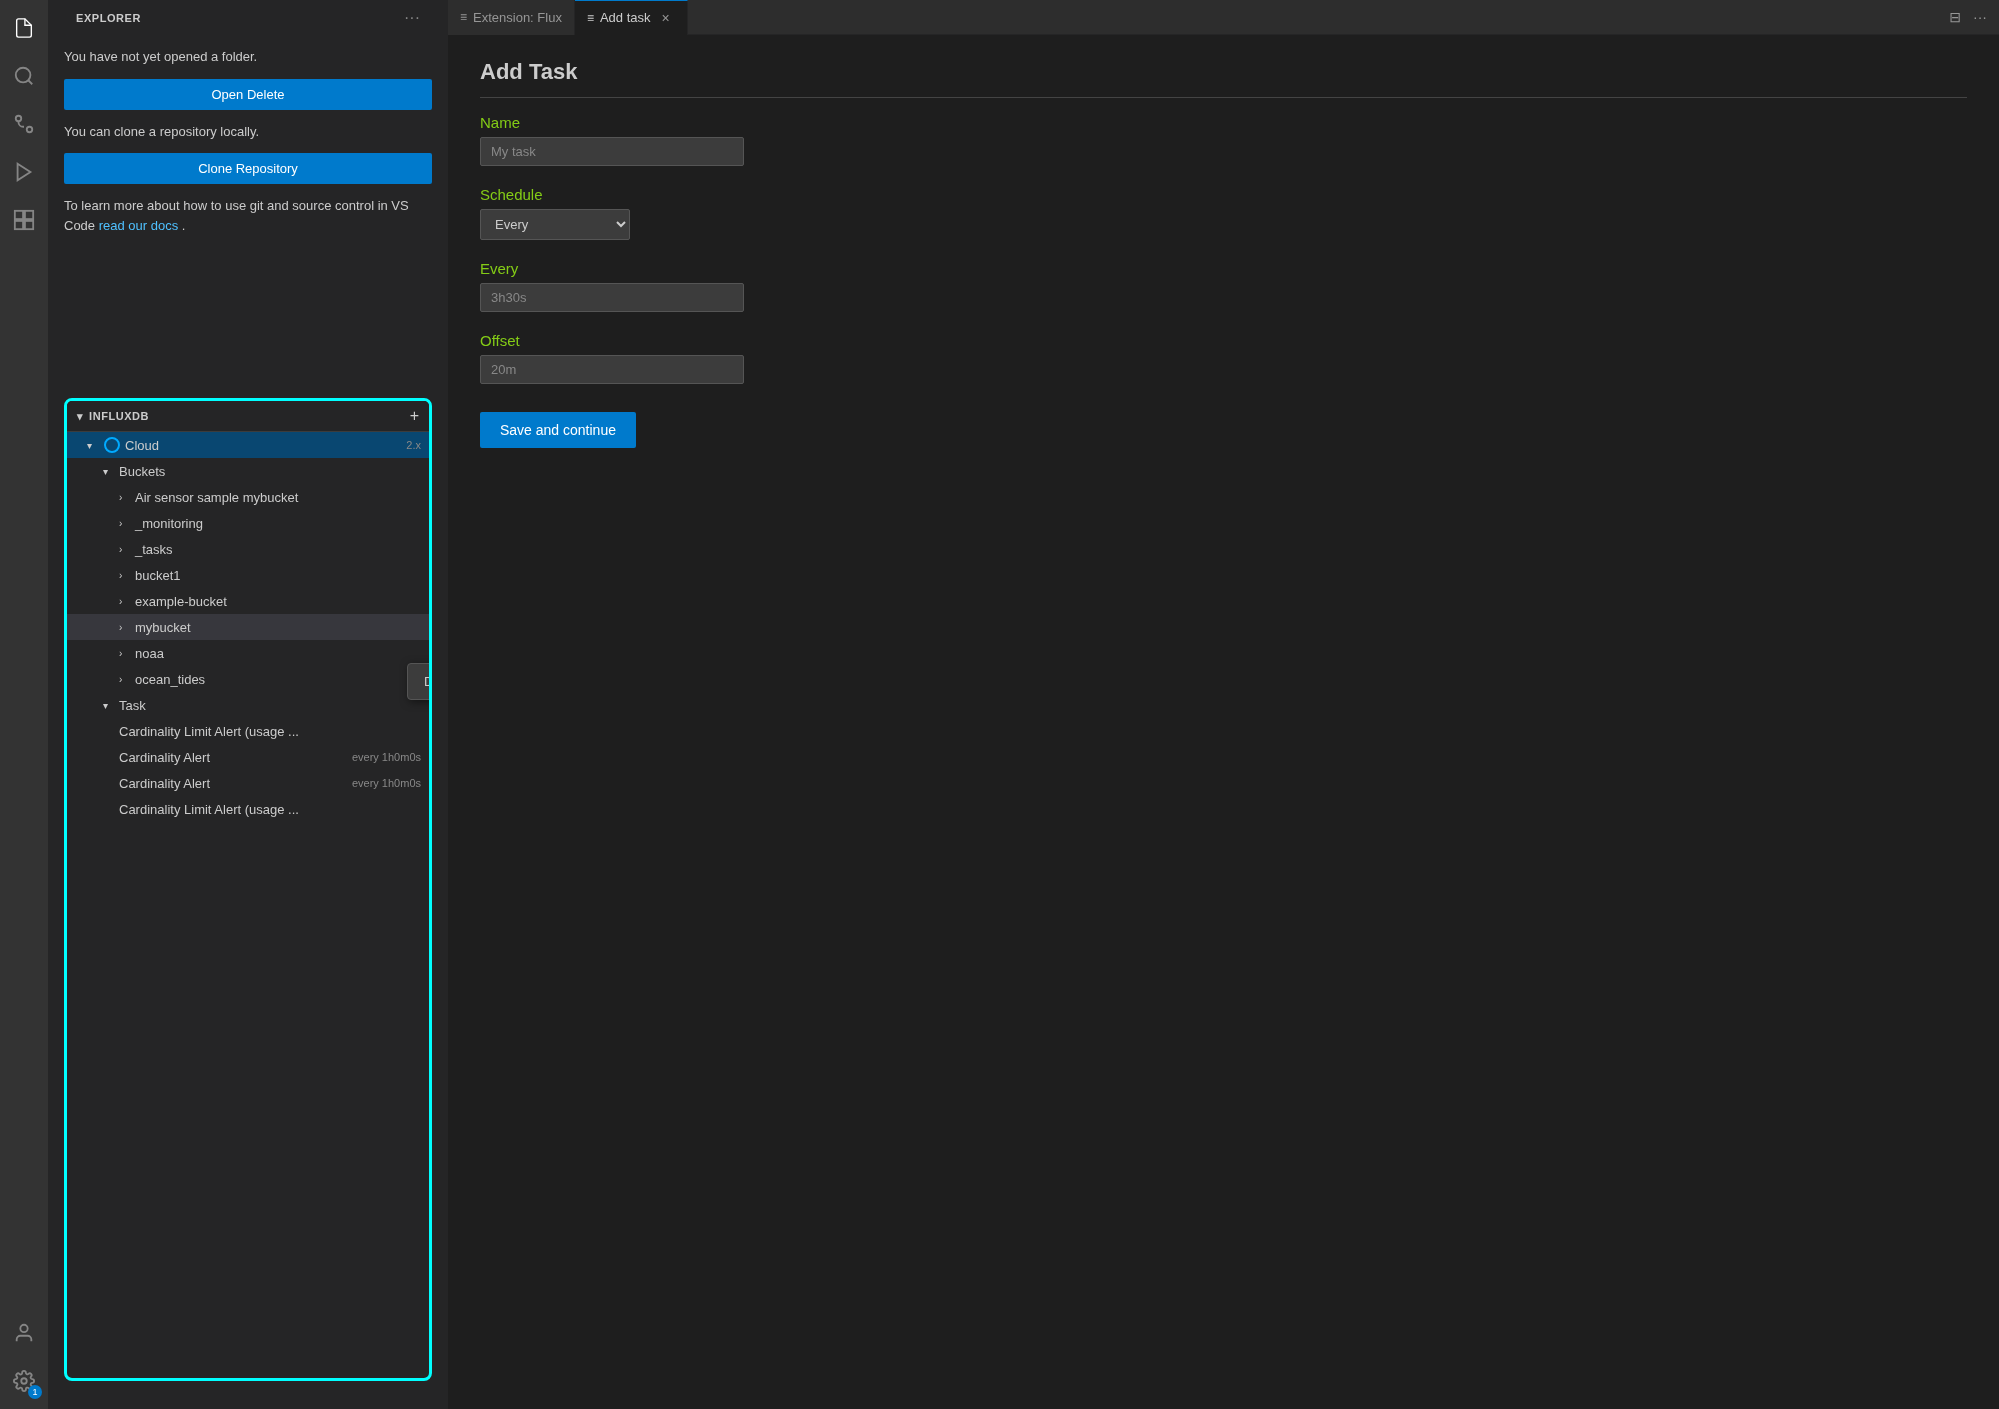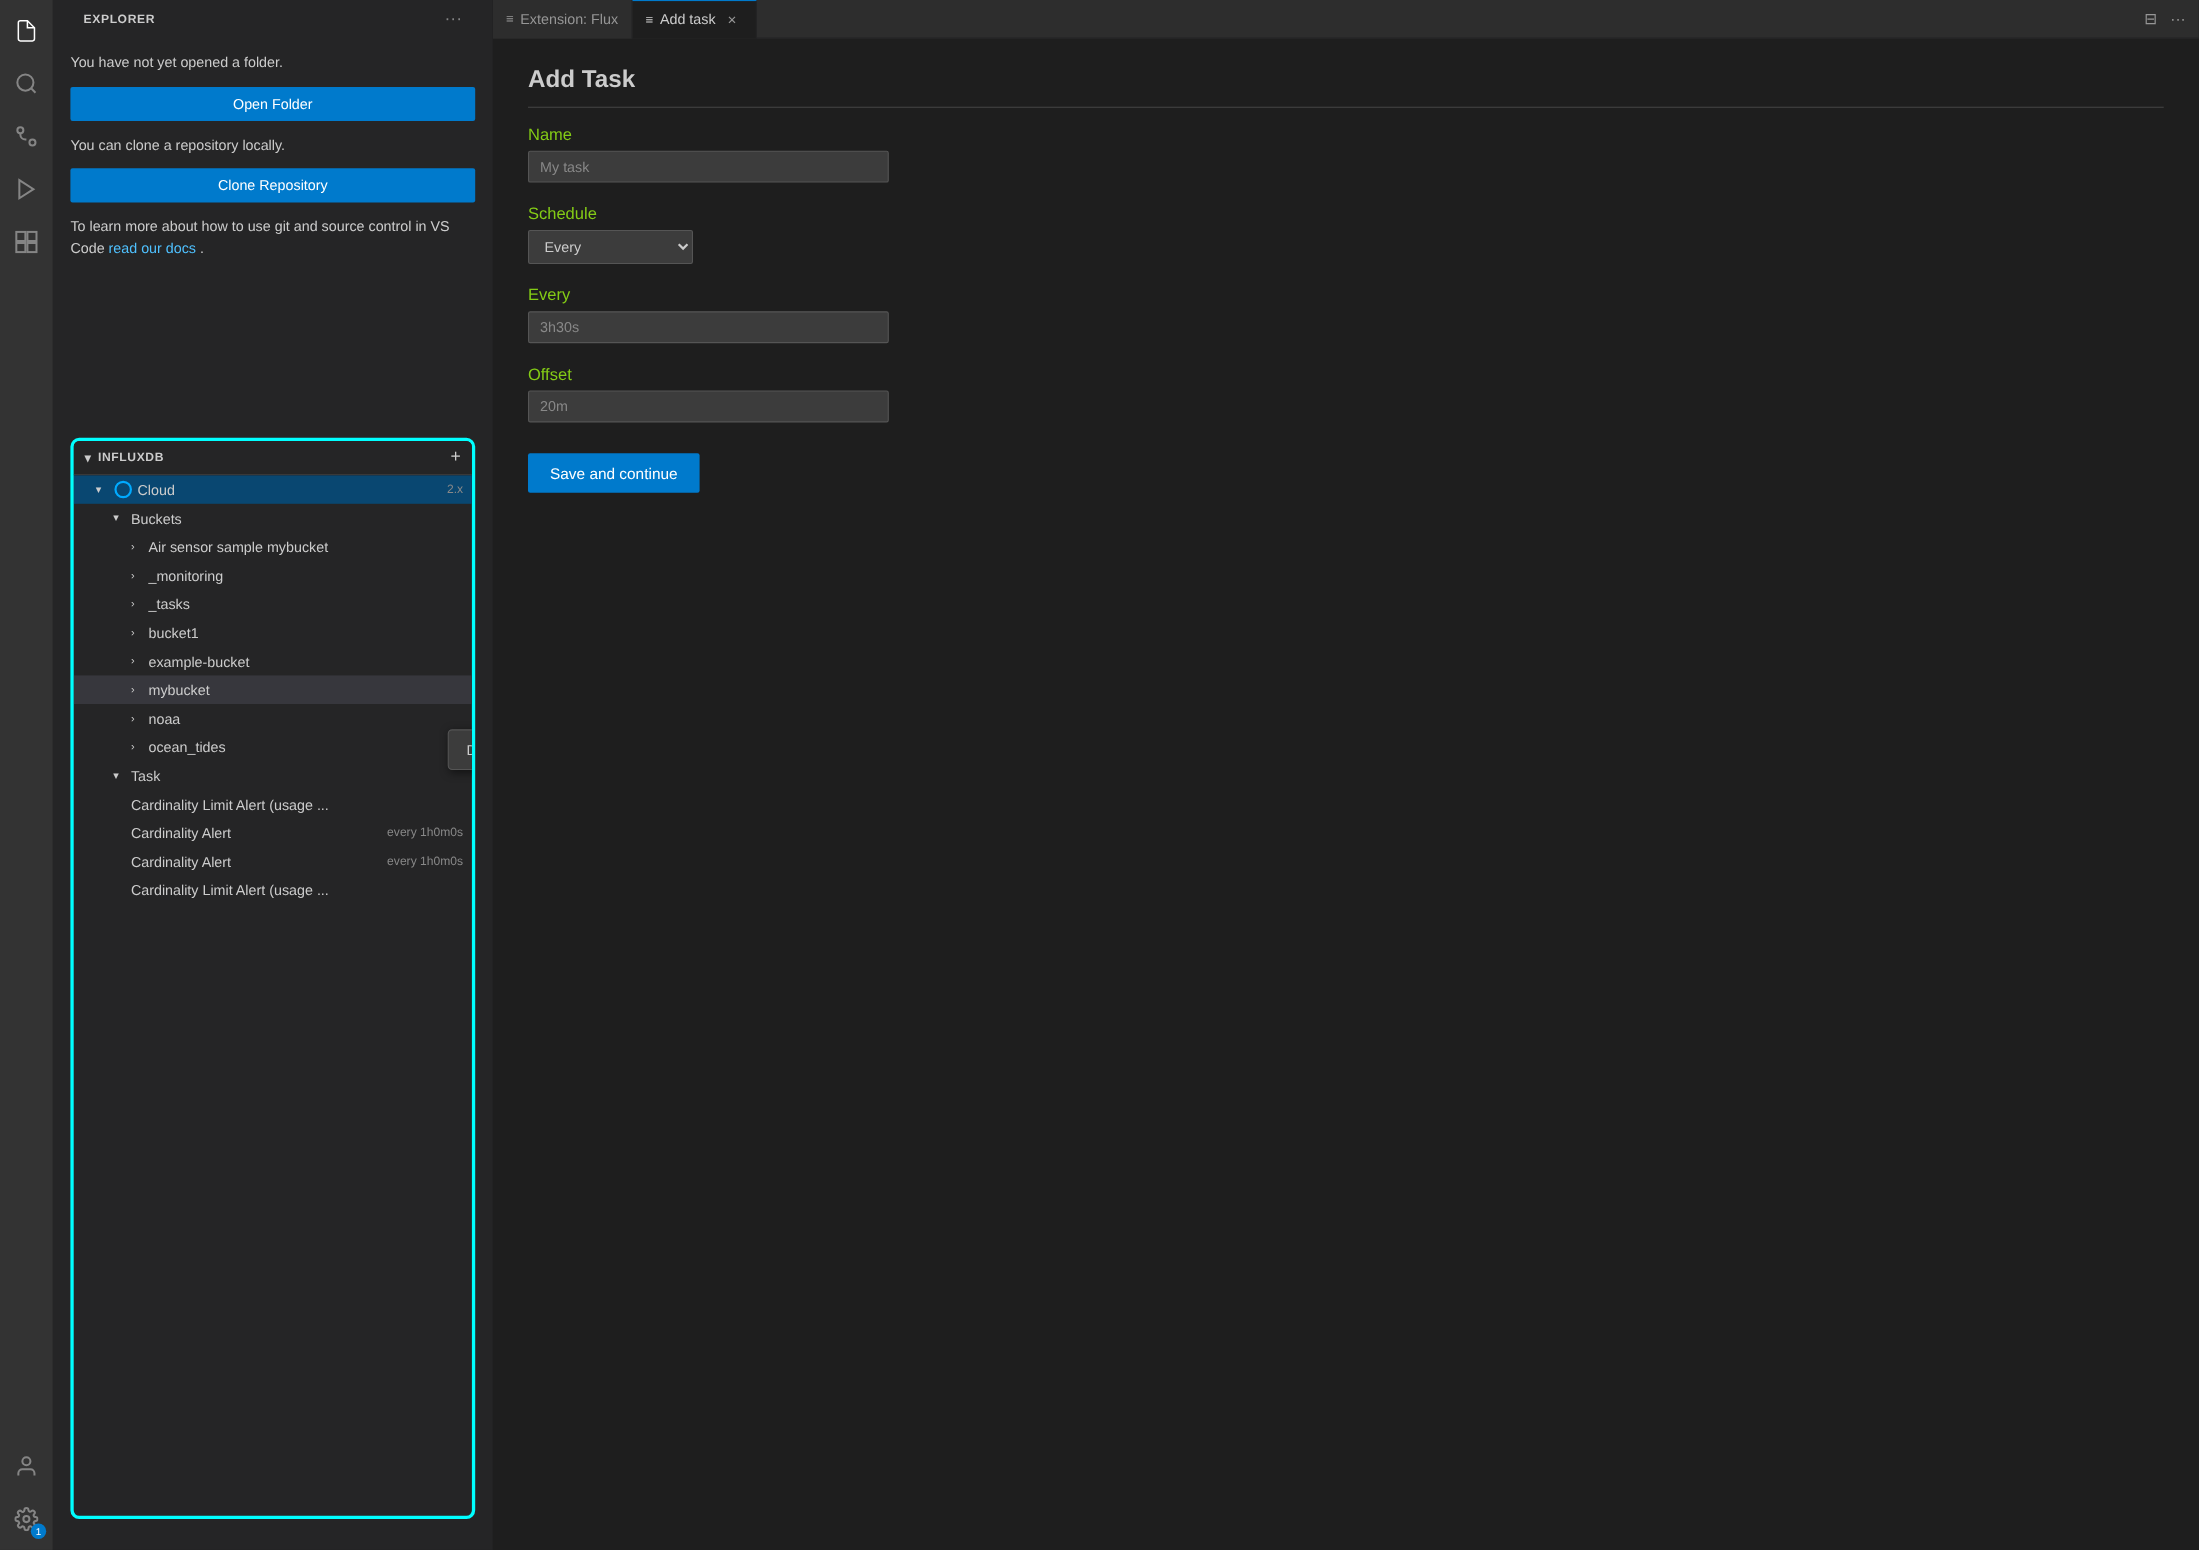--- a/index.html
+++ b/index.html
@@ -322,21 +322,21 @@
     .form-group {
       margin-bottom: 20px;
     }
     .form-label {
       display: block;
       font-size: 15px;
       color: #84cc16;
       margin-bottom: 6px;
     }
     .form-input {
-      width: 328px;
+      width: 264px;
       padding: 6px 10px;
       background: #3c3c3c;
       border: 1px solid #555;
       color: #cccccc;
       font-size: 13px;
       border-radius: 2px;
       outline: none;
     }
     .form-input::placeholder { color: #888; }
     .form-select {
@@ -422,21 +422,21 @@
   <div class="content-area">
 
     <div class="sidebar">
       <div class="sidebar-header">
         <span class="sidebar-header-title">EXPLORER</span>
         <span class="sidebar-header-icon">···</span>
       </div>
 
       <div class="no-folder-section">
         <p>You have not yet opened a folder.</p>
-        <button class="btn-primary">Open Folder</button>
+        <button class="btn-primary">Open Delete</button>
         <p>You can clone a repository locally.</p>
         <button class="btn-primary">Clone Repository</button>
         <p>
           <span>To learn more about how to use git and source control in VS Code</span>
           <span class="link-blue">read our docs</span>
           <span>.</span>
         </p>
       </div>
 
       <div class="influxdb-panel">

